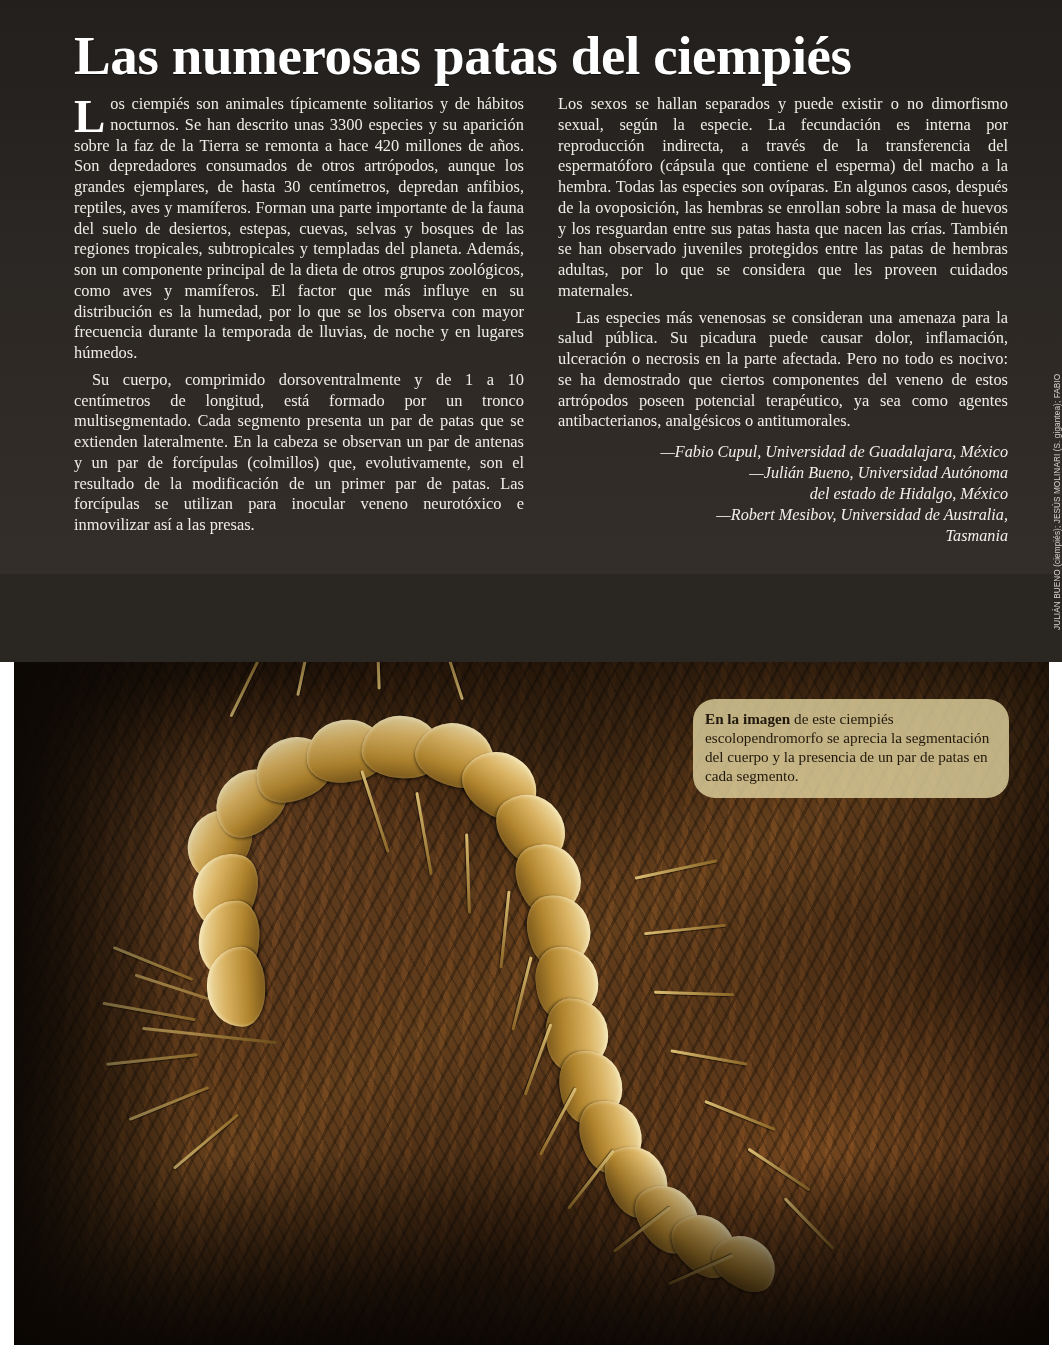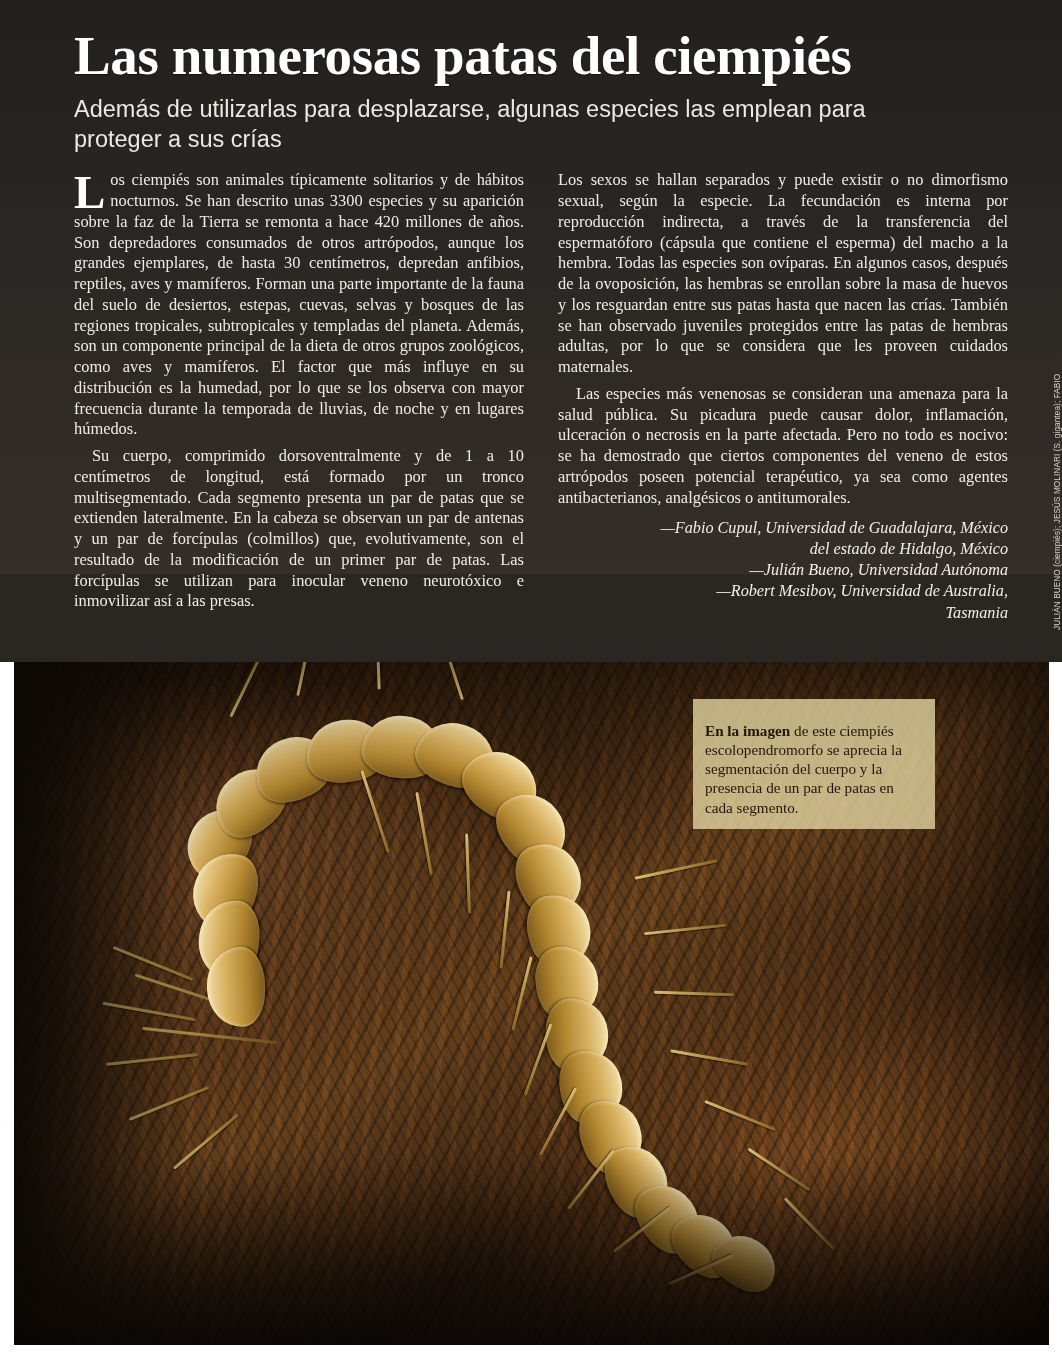--- a/index.html
+++ b/index.html
@@ -171,28 +171,29 @@
     height: 3px;
     background: linear-gradient(90deg, #caa75f, #6d4d1b);
     border-radius: 2px;
   }
 
   
   .caption-box {
     position: absolute;
     left: 679px;
     top: 37px;
-    width: 242px;
-    padding: 22px 12px 12px 12px;
+    width: 316px;
+    padding: 10px 12px 12px 12px;
     background: rgba(226,213,160,.80);
     color: #20180c;
     font-family: "Liberation Serif", serif;
     font-size: 15.2px;
     line-height: 1.26;
     box-sizing: border-box;
+    border-radius: 22px;
   }
   .caption-box b { font-weight: bold; }
 
   
   .bottom-strip {
     position: absolute;
     left: 0;
     top: 1345px;
     width: 1062px;
     height: 12px;
@@ -217,37 +218,36 @@
 </style>
 </head>
 <body>
 
 <div class="page">
 
   <div class="article">
 
     <h1 class="headline">Las numerosas patas del ciempiés</h1>
 
-    <div class="deck">Además de utilizarlas para desplazarse, algunas especies las emplean para proteger a sus crías</div>
 
     <div class="columns">
 
       <div class="col">
         <p class="first"><span class="dropcap">L</span><span>os ciempiés son animales típicamente solitarios y de hábitos nocturnos. Se han descrito unas 3300 especies y su aparición sobre la faz de la Tierra se remonta a hace 420 millones de años. Son depredadores consumados de otros artrópodos, aunque los grandes ejemplares, de hasta 30 centímetros, depredan anfibios, reptiles, aves y mamíferos. Forman una parte importante de la fauna del suelo de desiertos, estepas, cuevas, selvas y bosques de las regiones tropicales, subtropicales y templadas del planeta. Además, son un componente principal de la dieta de otros grupos zoológicos, como aves y mamíferos. El factor que más influye en su distribución es la humedad, por lo que se los observa con mayor frecuencia durante la temporada de lluvias, de noche y en lugares húmedos.</span></p>
         <p>Su cuerpo, comprimido dorsoventralmente y de 1 a 10 centímetros de longitud, está formado por un tronco multisegmentado. Cada segmento presenta un par de patas que se extienden lateralmente. En la cabeza se observan un par de antenas y un par de forcípulas (colmillos) que, evolutivamente, son el resultado de la modificación de un primer par de patas. Las forcípulas se utilizan para inocular veneno neurotóxico e inmovilizar así a las presas.</p>
       </div>
 
       <div class="col">
         <p class="first">Los sexos se hallan separados y puede existir o no dimorfismo sexual, según la especie. La fecundación es interna por reproducción indirecta, a través de la transferencia del espermatóforo (cápsula que contiene el esperma) del macho a la hembra. Todas las especies son ovíparas. En algunos casos, después de la ovoposición, las hembras se enrollan sobre la masa de huevos y los resguardan entre sus patas hasta que nacen las crías. También se han observado juveniles protegidos entre las patas de hembras adultas, por lo que se considera que les proveen cuidados maternales.</p>
         <p>Las especies más venenosas se consideran una amenaza para la salud pública. Su picadura puede causar dolor, inflamación, ulceración o necrosis en la parte afectada. Pero no todo es nocivo: se ha demostrado que ciertos componentes del veneno de estos artrópodos poseen potencial terapéutico, ya sea como agentes antibacterianos, analgésicos o antitumorales.</p>
 
         <div class="byline">
           <div>—Fabio Cupul, Universidad de Guadalajara, México</div>
+          <div>—Julián Bueno, Universidad Autónoma</div>
           <div>del estado de Hidalgo, México</div>
-          <div>—Julián Bueno, Universidad Autónoma</div>
           <div>—Robert Mesibov, Universidad de Australia,</div>
           <div>Tasmania</div>
         </div>
       </div>
 
     </div>
 
     <div class="credit">JULIÁN BUENO (ciempiés); JESÚS MOLINARI (S. gigantea); FABIO CUPUL (forcípulas y D. tinecetó); LUCIO BONATO (D. carniolensis)</div>
   </div>
 

